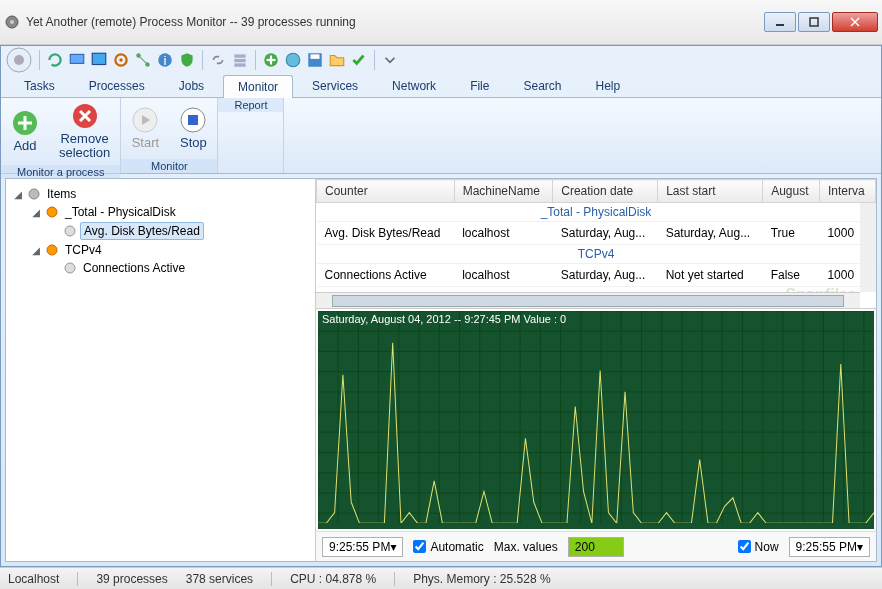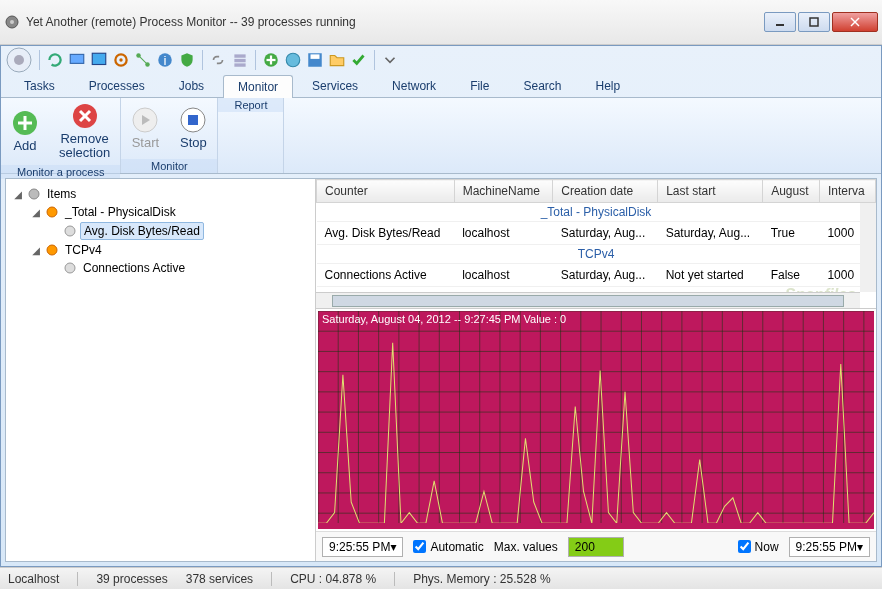--- a/index.html
+++ b/index.html
@@ -57,21 +57,21 @@
 .table-wrap { height:130px; border-bottom:1px solid #ccc; position:relative; overflow:hidden; }
 .table { width:100%; border-collapse:collapse; }
 .table th { text-align:left; padding:4px 8px; background:linear-gradient(#fdfdfd,#eaeaea); border:1px solid #d4d4d4; font-weight:normal; color:#333; position:sticky; top:0; }
 .table td { padding:4px 8px; border-bottom:1px solid #f0f0f0; }
 .group-row td { text-align:center; color:#2b5fa8; padding:2px; }
 .hscroll { position:absolute; bottom:0; left:0; right:16px; height:16px; background:#f0f0f0; border-top:1px solid #ccc; display:flex; align-items:center; }
 .hscroll .thumb { height:12px; background:#cfd8e3; border:1px solid #9aa; margin:0 16px; flex:1; }
 .vscroll { position:absolute; top:24px; right:0; bottom:16px; width:16px; background:#f0f0f0; }
 
 
-.graph-wrap { flex:1; background:#be185d; position:relative; margin:2px; }
+.graph-wrap { flex:1; background:#14532d; position:relative; margin:2px; }
 .graph-overlay { position:absolute; top:2px; left:4px; color:#fff; font-size:11px; z-index:2; }
 .graph-canvas { position:absolute; inset:0; }
 
 
 .graph-footer { height:30px; display:flex; align-items:center; padding:4px 6px; gap:10px; background:#f8f8f8; border-top:1px solid #ddd; }
 .time-box { border:1px solid #b0b0b0; padding:2px 6px; background:#fff; min-width:80px; display:flex; align-items:center; justify-content:space-between; }
 .chk { display:flex; align-items:center; gap:4px; }
 input[type=checkbox] { width:13px; height:13px; }
 .num-box { border:1px solid #b0b0b0; padding:2px 6px; background:#84cc16; width:56px; }
 

